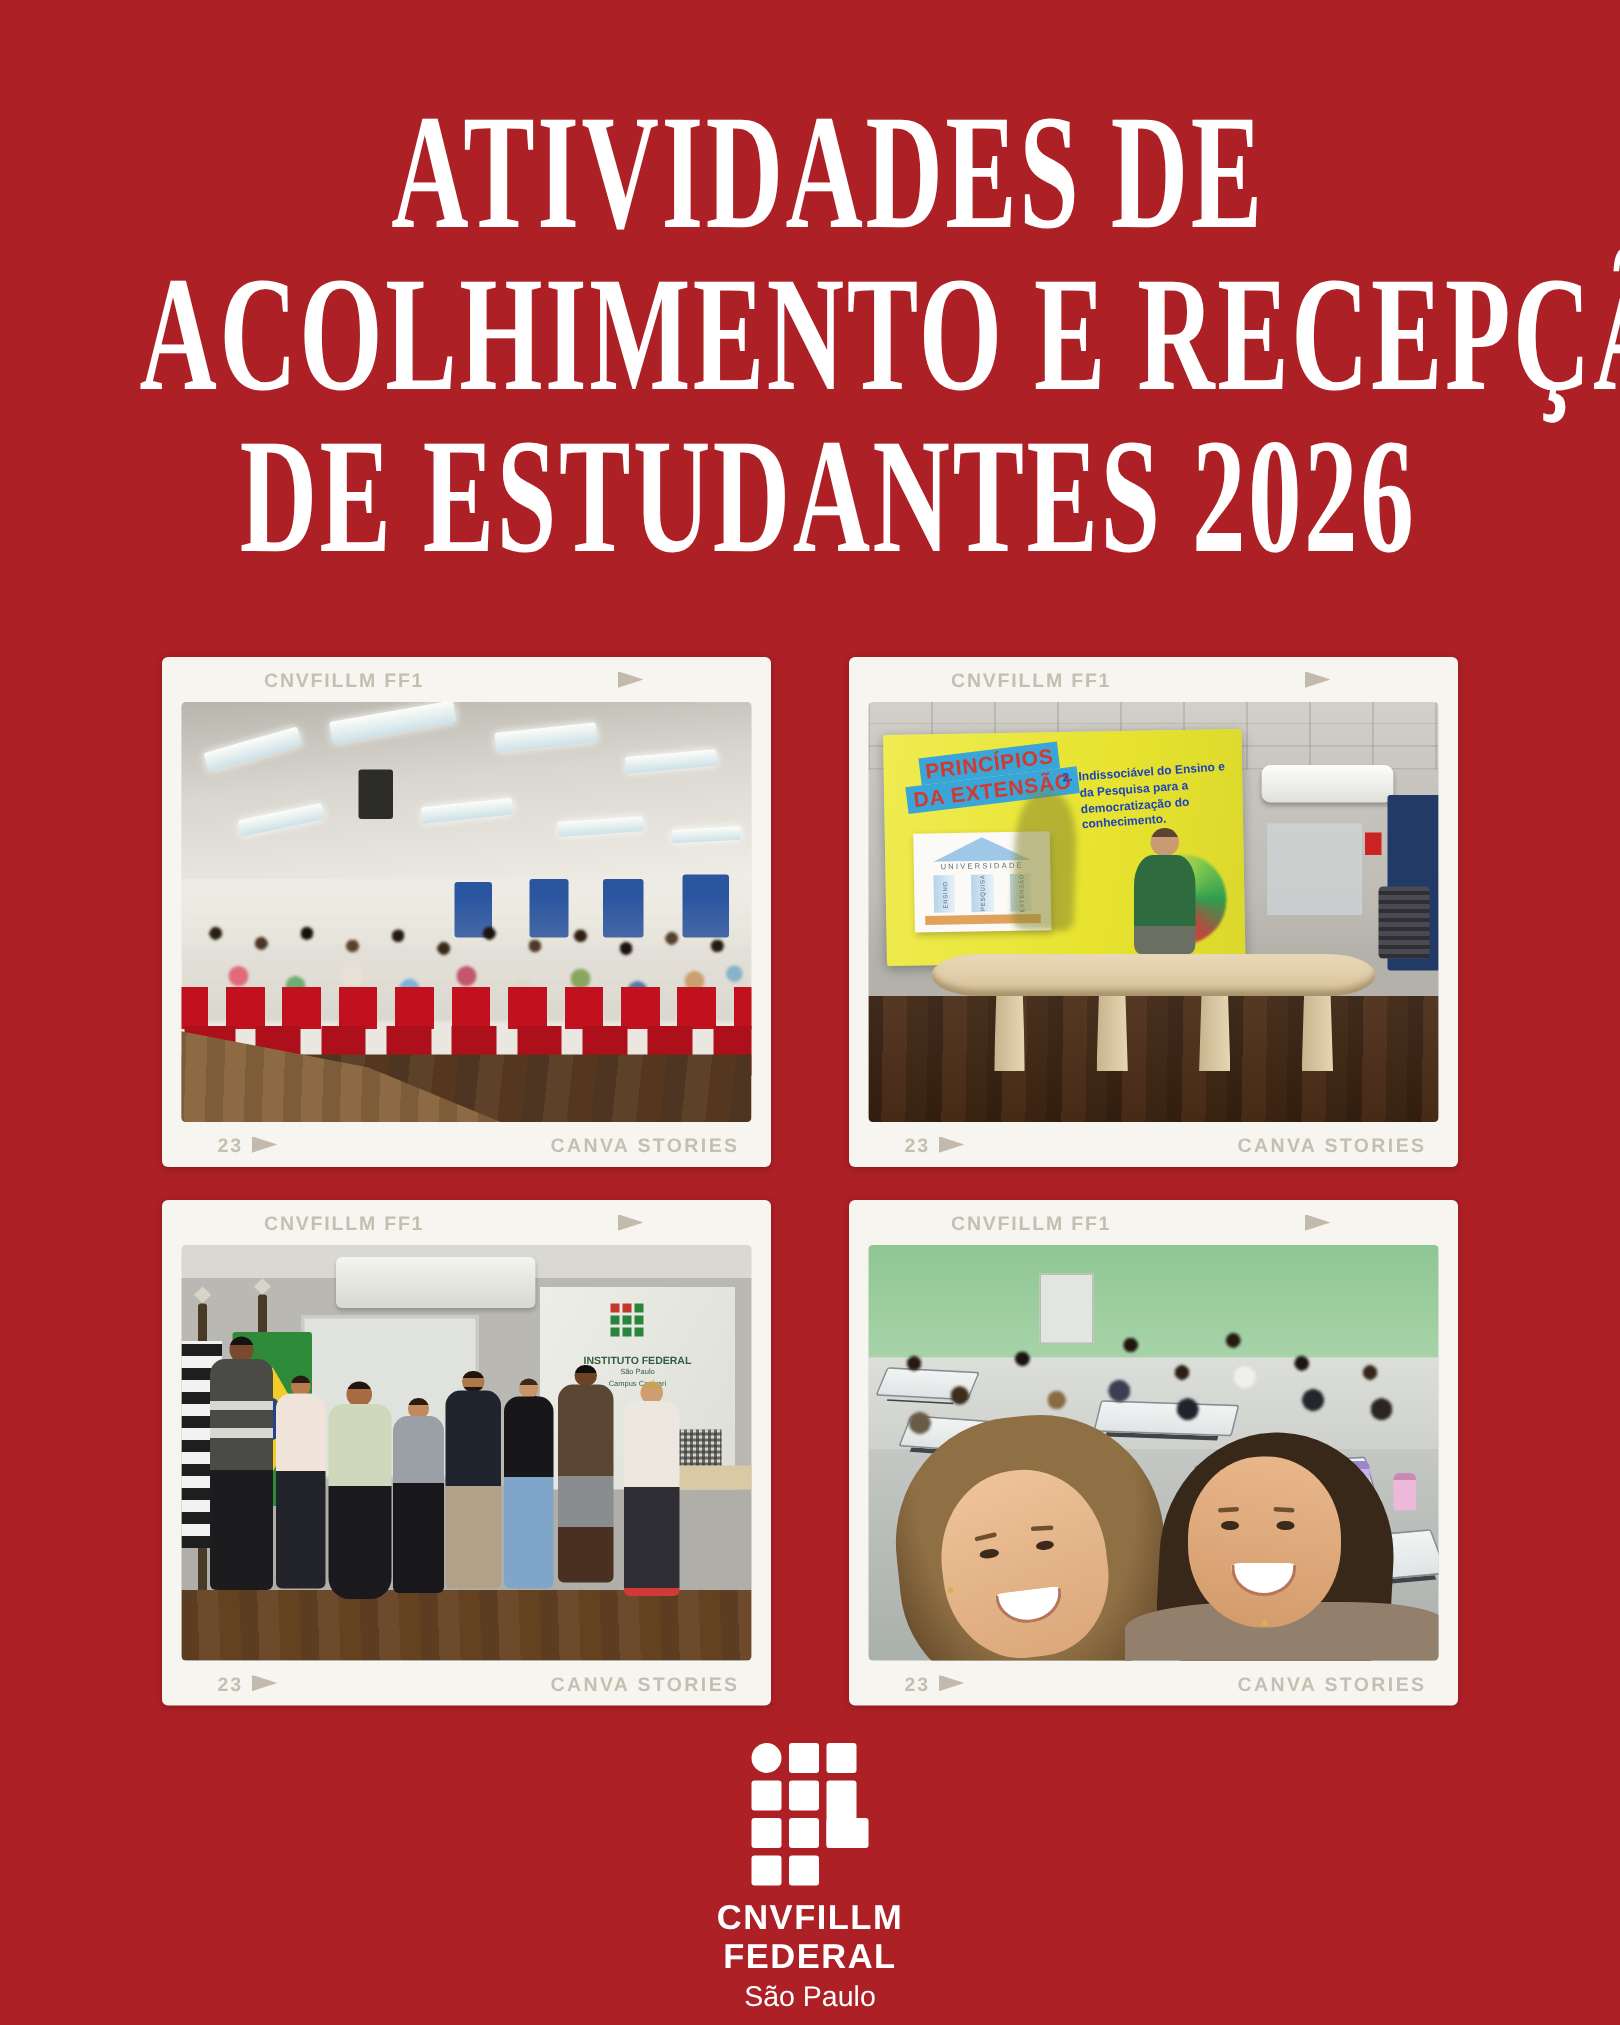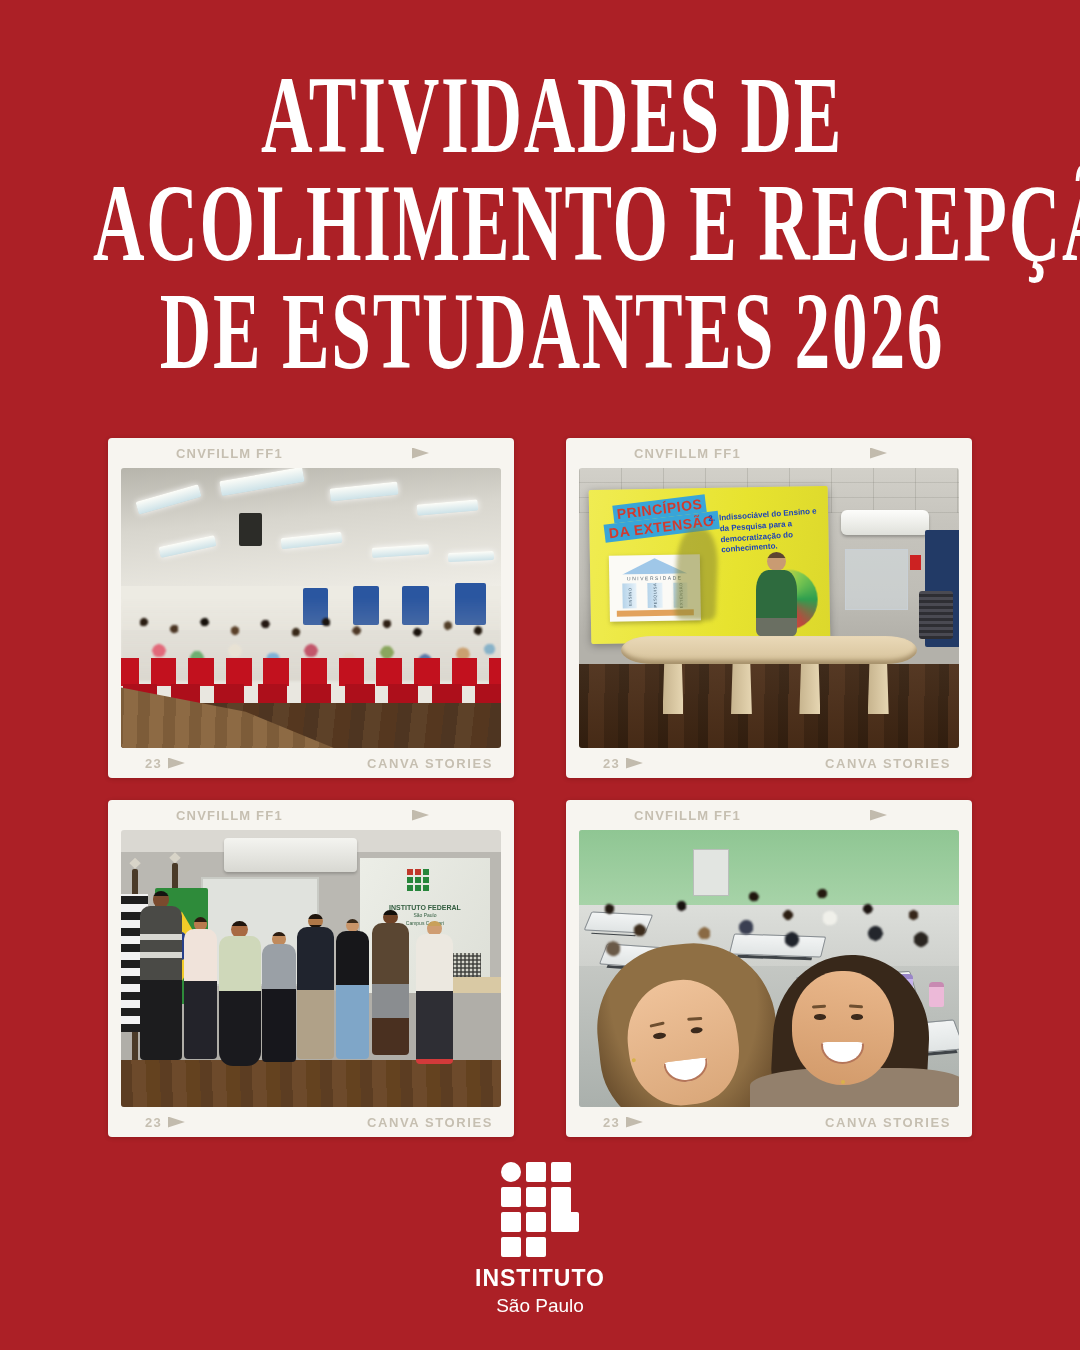--- a/index.html
+++ b/index.html
@@ -405,17 +405,18 @@
     <i style="left:0;top:25px;width:20px;height:20px;"></i>
     <i style="left:25px;top:25px;width:20px;height:20px;"></i>
     <i style="left:50px;top:25px;width:20px;height:45px;"></i>
     <i style="left:50px;top:50px;width:28px;height:20px;"></i>
     <i style="left:0;top:50px;width:20px;height:20px;"></i>
     <i style="left:25px;top:50px;width:20px;height:20px;"></i>
     <i style="left:0;top:75px;width:20px;height:20px;"></i>
     <i style="left:25px;top:75px;width:20px;height:20px;"></i>
   </div>
   <div class="logo-org">
-    <div>INSTITUTO</div>
+    <div>CNVFILLM</div>
+    <div>FEDERAL</div>
   </div>
   <div class="logo-region">São Paulo</div>
 
 </footer>
 
 </body></html>

